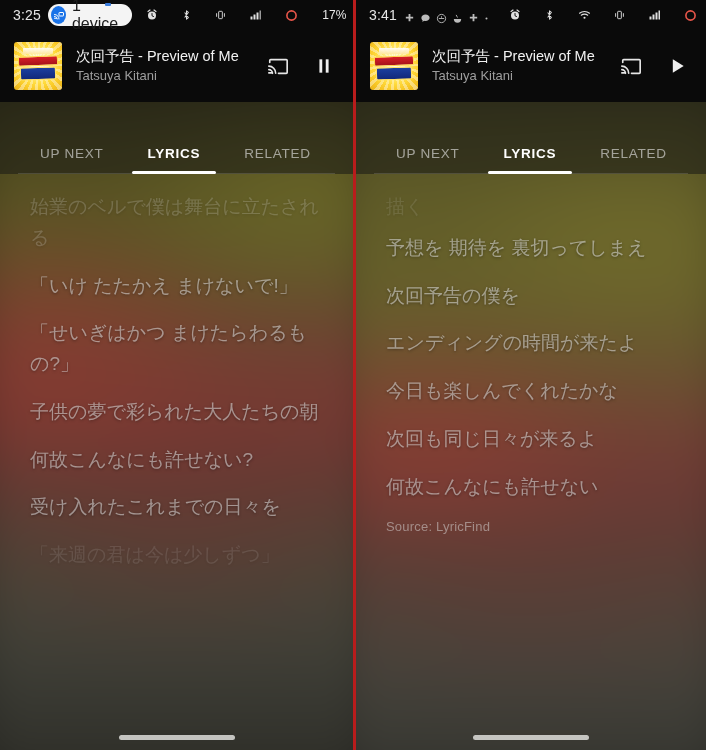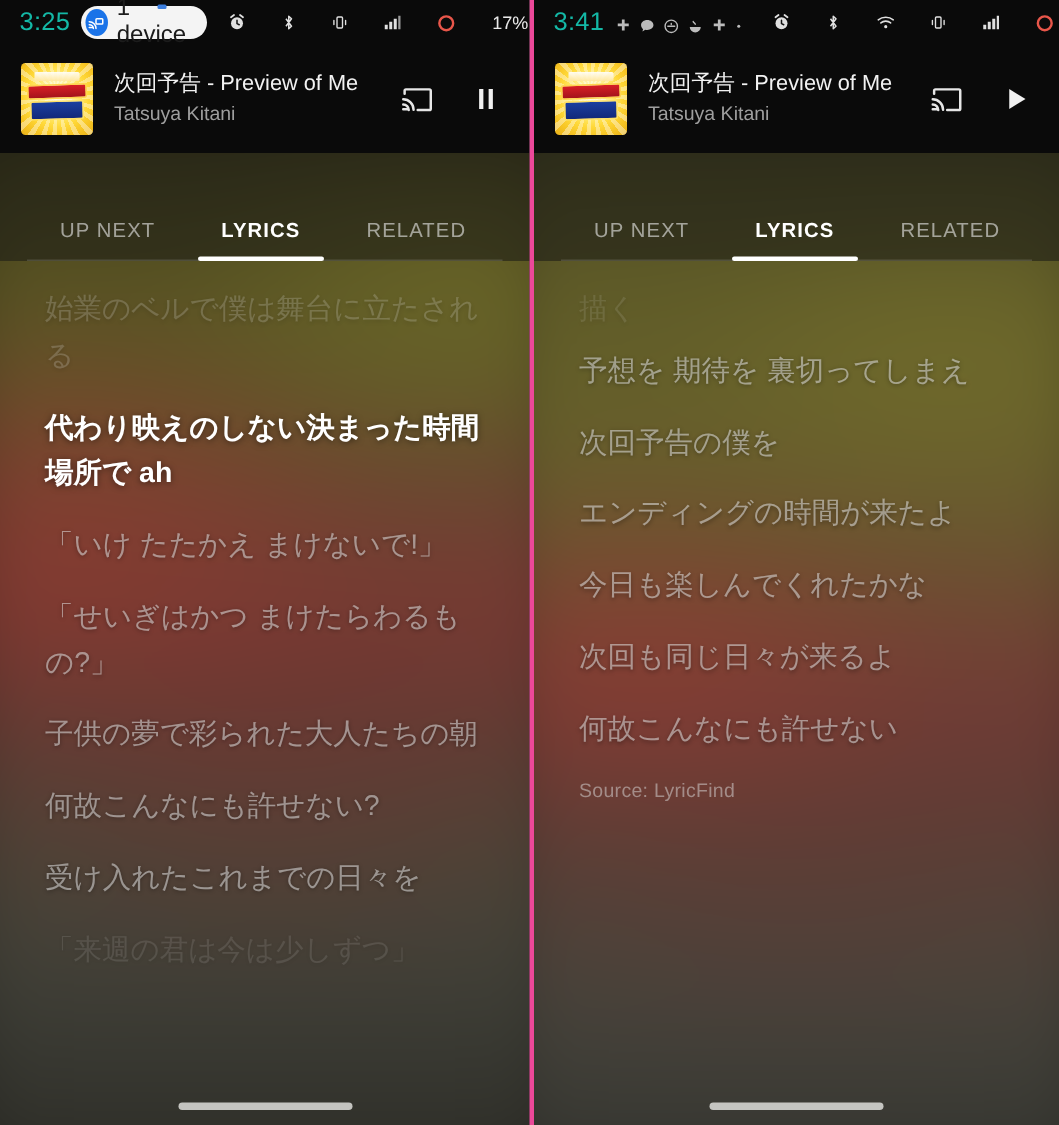--- a/index.html
+++ b/index.html
@@ -4,30 +4,30 @@
 <style>
   * { margin:0; padding:0; box-sizing:border-box; }
   html, body {
     width:706px; height:750px;
     background:#ffffff;
     font-family:"Liberation Sans","DejaVu Sans",sans-serif;
     overflow:hidden;
   }
   .screens { display:flex; width:706px; height:750px; }
   .panel { position:relative; width:353px; height:750px; overflow:hidden; background:#000; }
-  .panel.right { border-left:3px solid #ec4899; width:353px; }
+  .panel.right { border-left:3px solid #b91c1c; width:353px; }
 
   
   .statusbar {
     position:relative; z-index:6;
     height:30px; background:#0a0a0a;
     display:flex; align-items:center;
     padding:0 10px 0 13px; gap:7px;
   }
-  .clock { color:#14b8a6; font-size:17px; letter-spacing:.2px; }
+  .clock { color:#e5e5e5; font-size:14px; letter-spacing:.2px; }
   .device-pill {
     display:flex; align-items:center; gap:6px;
     background:#f4f4f4; border-radius:11px;
     height:22px; padding:0 11px 0 3px;
   }
   .pill-cast {
     width:18px; height:18px; border-radius:50%;
     background:#1a73e8; display:flex; align-items:center; justify-content:center;
   }
   .pill-label { color:#1c1c1c; font-size:16px; font-weight:500; }
@@ -290,21 +290,20 @@
         <div class="tabstrip">
           <div class="tab">UP NEXT</div>
           <div class="tab active">LYRICS</div>
           <div class="tab">RELATED</div>
         </div>
         <div class="tabs-underline"></div>
       </div>
 
       <div class="lyrics">
         <div class="lyric faded-top">始業のベルで僕は舞台に立たされる</div>
-        <div class="lyric active">代わり映えのしない決まった時間 場所で ah</div>
         <div class="lyric">「いけ たたかえ まけないで!」</div>
         <div class="lyric">「せいぎはかつ まけたらわるもの?」</div>
         <div class="lyric">子供の夢で彩られた大人たちの朝</div>
         <div class="lyric">何故こんなにも許せない?</div>
         <div class="lyric">受け入れたこれまでの日々を</div>
         <div class="lyric faded-bottom">「来週の君は今は少しずつ」</div>
       </div>
     </div>
 
     <div class="home-indicator"></div>

